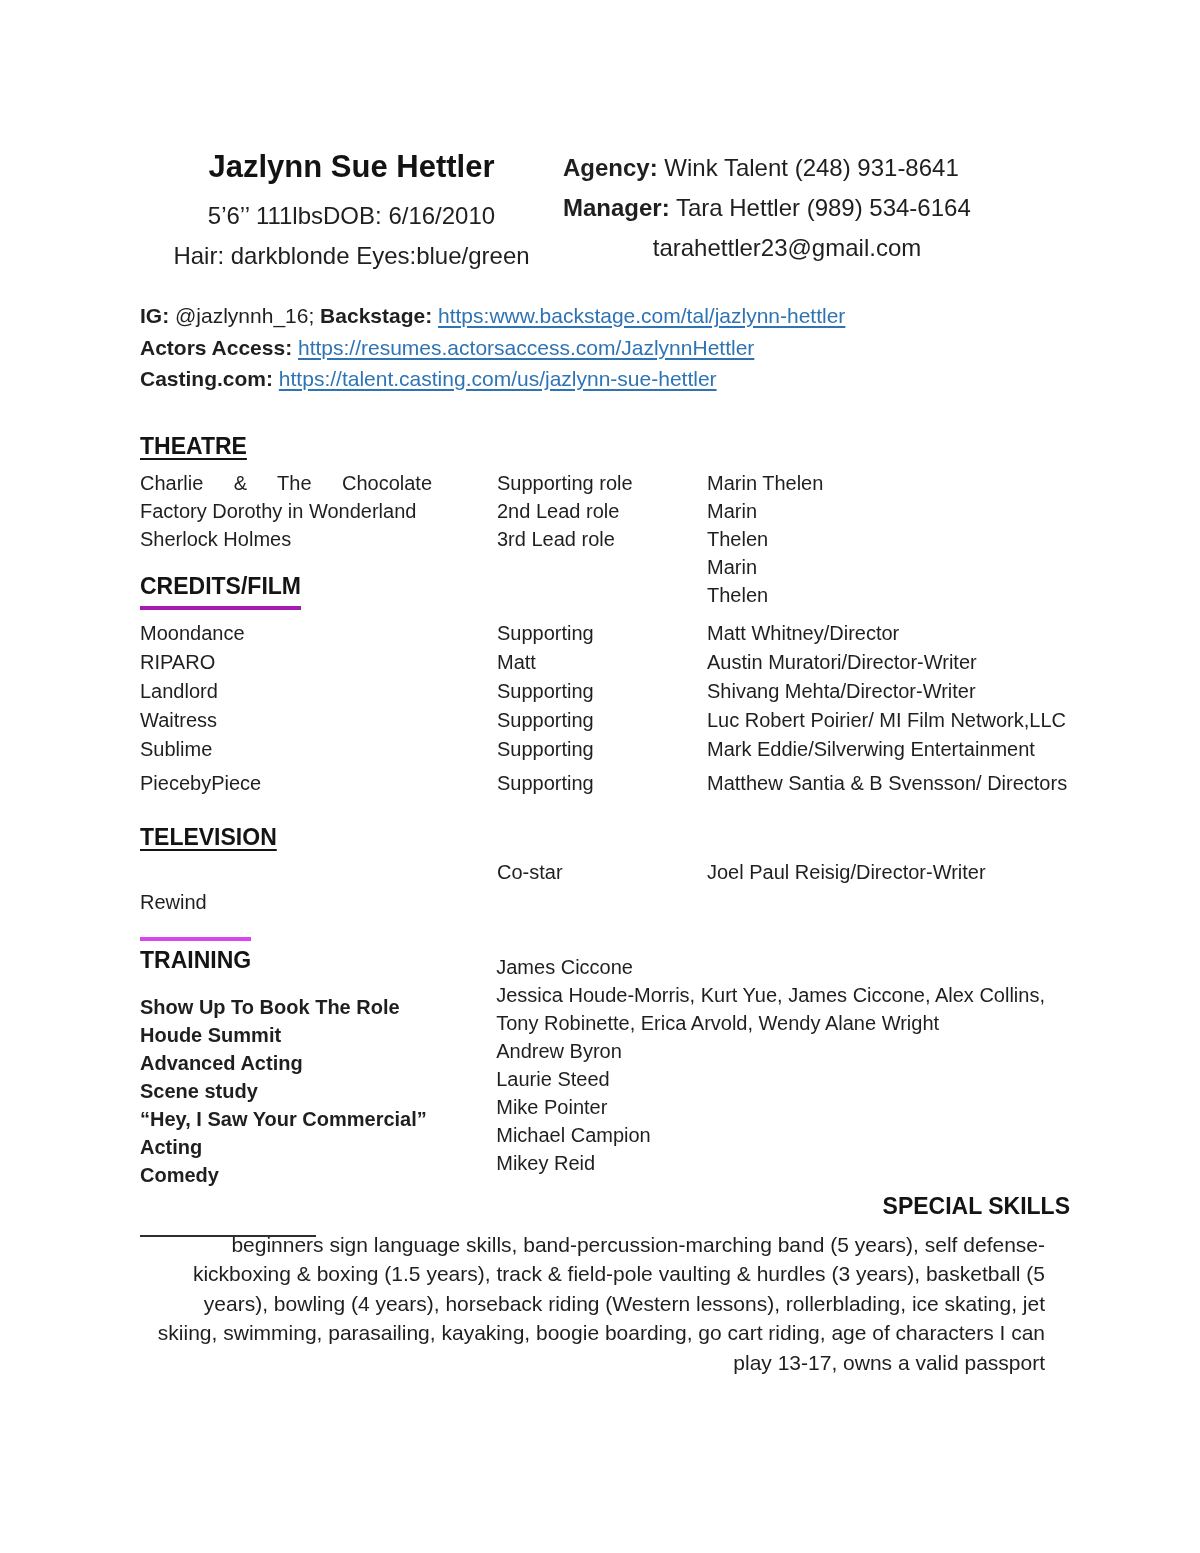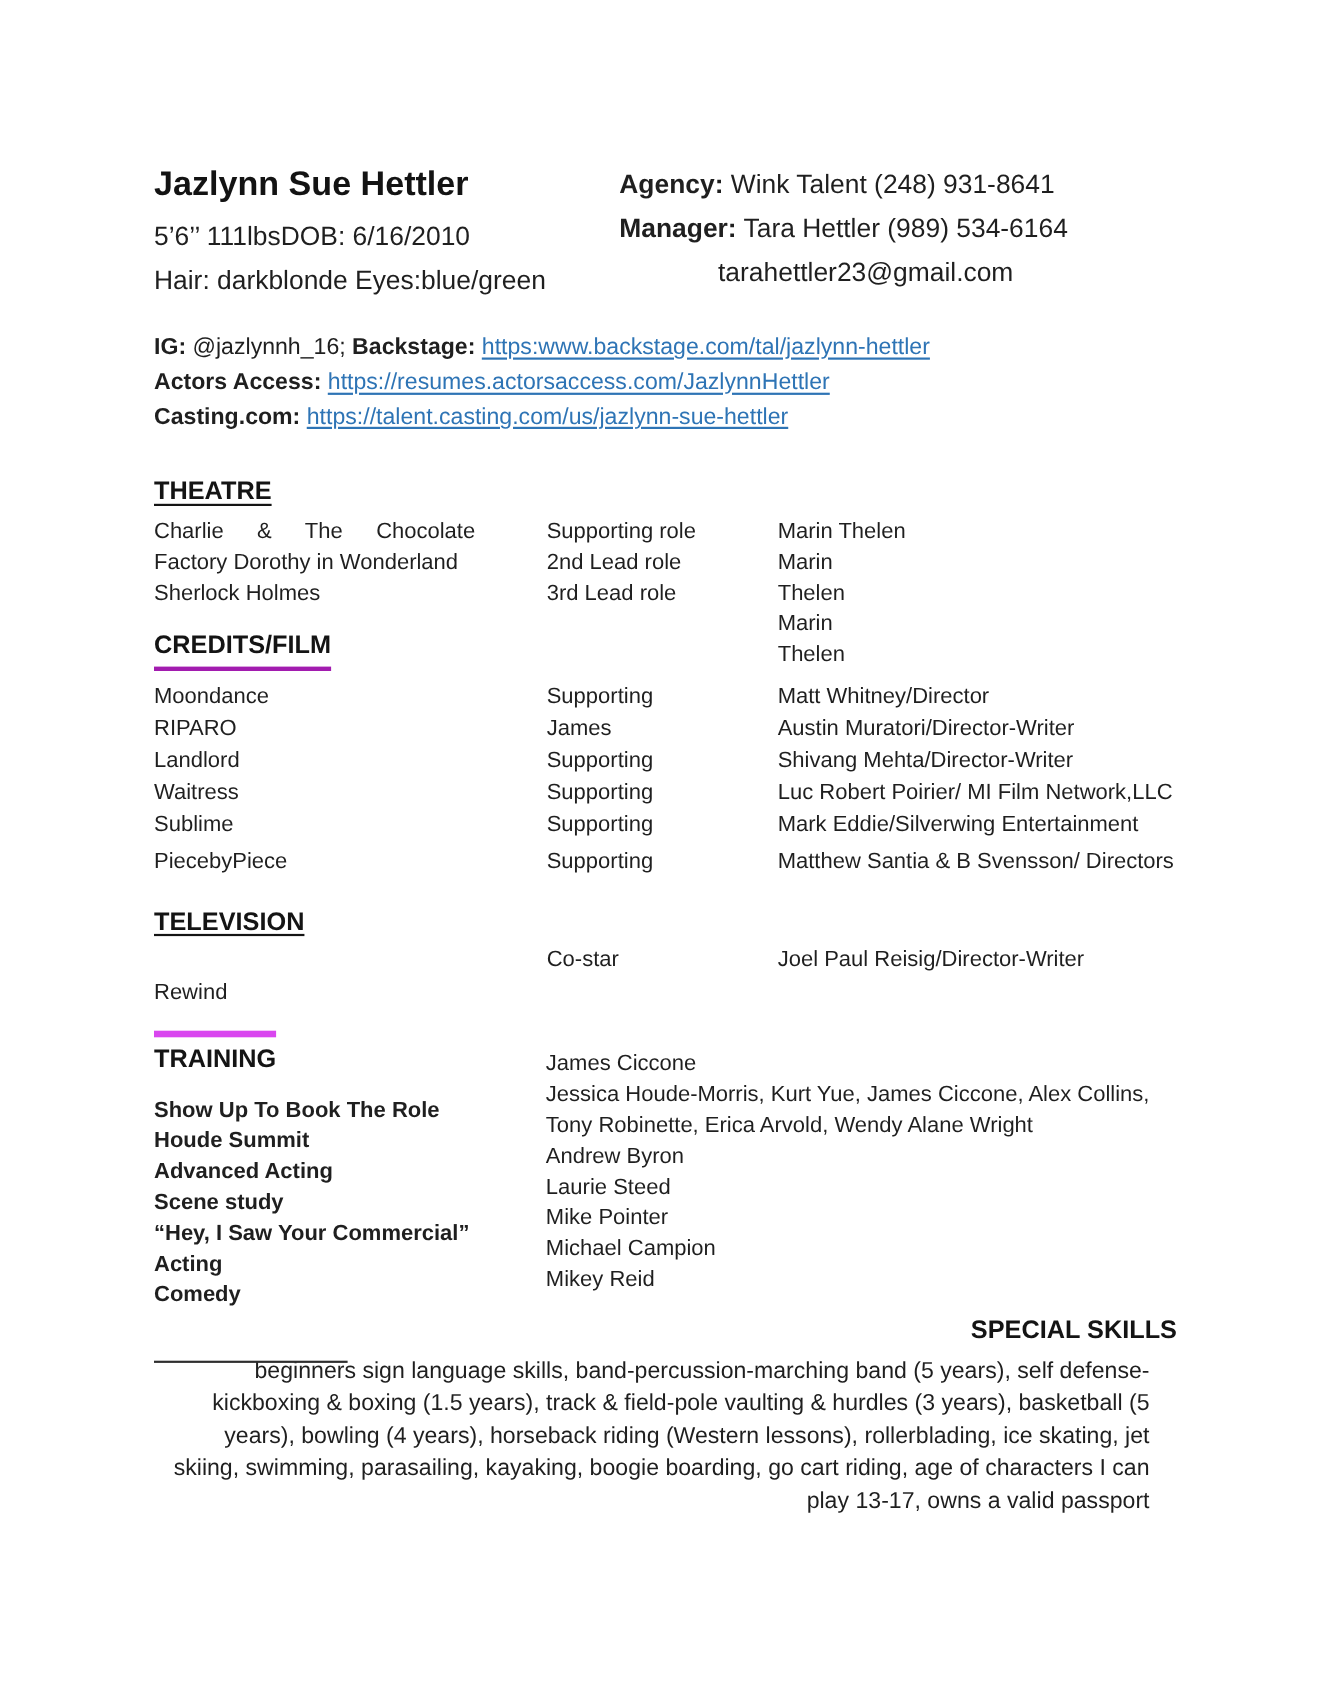--- a/index.html
+++ b/index.html
@@ -8,34 +8,34 @@
     font-family:"Liberation Sans", sans-serif;
     color:#1f1f1f;
   }
   .page{
     box-sizing:border-box;width:1200px;height:1553px;
     padding:148px 130px 30px 140px;position:relative;overflow:hidden;background:#ffffff;
   }
   .b{font-weight:700;}
   
   .header{display:flex;}
-  .header-left{width:423px;}
+  .header-left{width:423px;text-align:center;}
   .name{font-size:31px;font-weight:700;line-height:38px;margin:0 0 10px 0;color:#131313;}
   .sub{font-size:24px;line-height:40px;white-space:nowrap;}
   .header-right{width:448px;font-size:24px;line-height:40px;}
   .header-right .line{white-space:nowrap;}
   .email{text-align:center;}
   
   .links{margin-top:24px;font-size:21px;line-height:31.5px;}
   .url{color:#2e74b5;text-decoration:underline;text-underline-offset:3px;cursor:pointer;}
   
   .h2{font-size:23px;font-weight:700;margin:0;color:#141414;display:inline-block;line-height:30px;}
   .u{text-decoration:underline;text-decoration-thickness:2px;text-underline-offset:4px;}
   .h-line{border-bottom:4px solid #a21caf;padding-bottom:5px;}
-  .h-over{border-top:6px solid #d946ef;padding-top:4px;}
+  .h-over{border-top:4px solid #d946ef;padding-top:4px;}
   
   .grid3{display:grid;grid-template-columns:357px 210px auto;}
   .cell{font-size:20px;line-height:29px;}
   
   .sec-theatre{margin-top:36px;}
   .theatre-grid{margin-top:8px;height:86px;}
   .tcol{font-size:20px;line-height:28px;}
   .titles{width:292px;}
   .jline{text-align:justify;text-align-last:justify;}
   
@@ -123,21 +123,21 @@
   <div class="sec-film">
     <h2 class="h2 h-line">CREDITS/FILM</h2>
     <div class="film-rows">
       <div class="grid3">
         <div class="cell">Moondance</div>
         <div class="cell">Supporting</div>
         <div class="cell">Matt Whitney/Director</div>
       </div>
       <div class="grid3">
         <div class="cell">RIPARO</div>
-        <div class="cell">James</div>
+        <div class="cell">Matt</div>
         <div class="cell">Austin Muratori/Director-Writer</div>
       </div>
       <div class="grid3">
         <div class="cell">Landlord</div>
         <div class="cell">Supporting</div>
         <div class="cell">Shivang Mehta/Director-Writer</div>
       </div>
       <div class="grid3">
         <div class="cell">Waitress</div>
         <div class="cell">Supporting</div>

